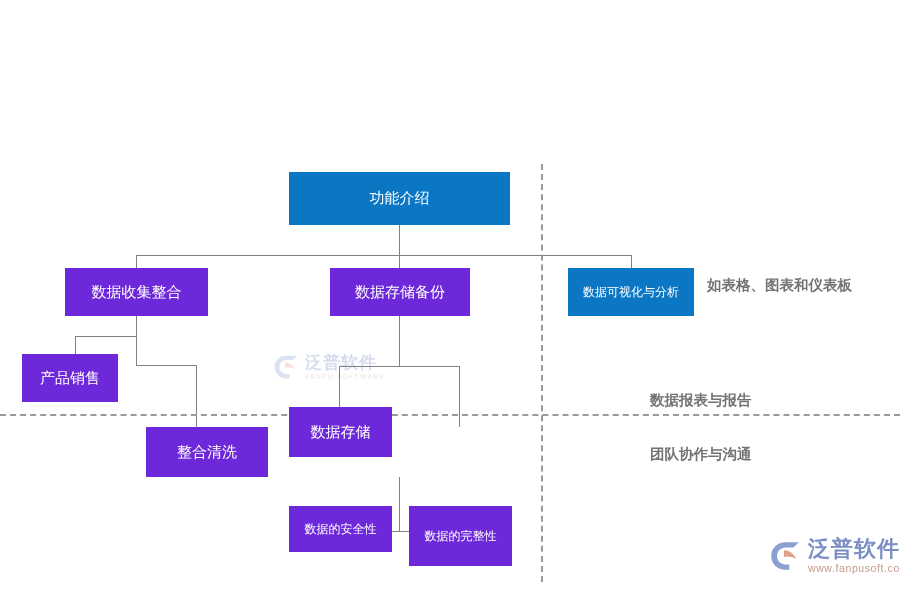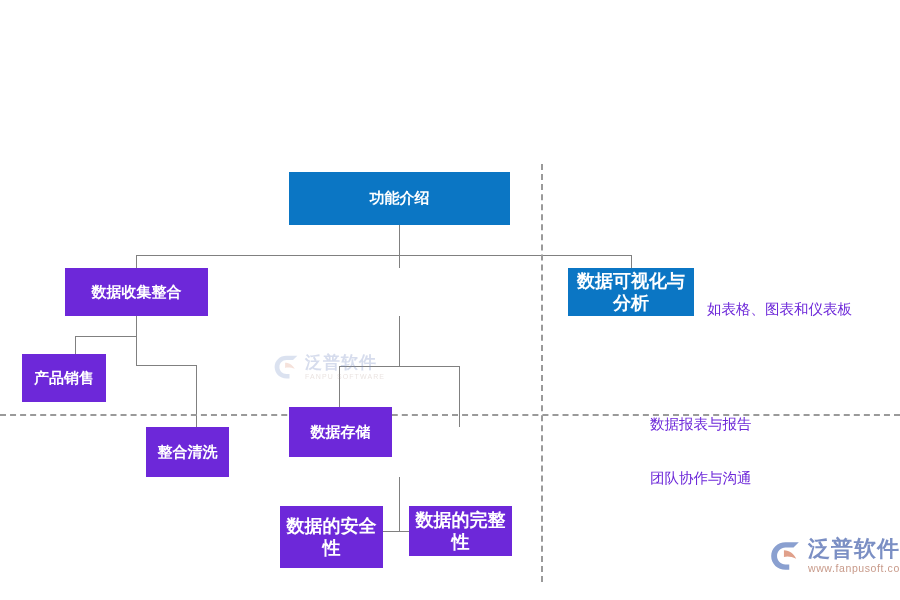--- a/index.html
+++ b/index.html
@@ -39,39 +39,37 @@
     border-top: 2px dashed #9a9a9a;
     height: 0;
   }
 
   
   .node {
     position: absolute;
     display: flex;
     align-items: center;
     justify-content: center;
-    text-align: center;
     color: #ffffff;
-    font-weight: bold;
+    font-weight: normal;
     font-size: 15px;
     line-height: 1.25;
     padding: 2px 4px;
   }
   .node.gray { background: #6d28d9; }
   .node.blue { background: #0b76c4; }
-  .node.small { font-size: 18px; }
+  .node.small { font-size: 12px; }
 
   
   .side-note {
     position: absolute;
-    color: #6d28d9;
-    font-weight: normal;
+    color: #737373;
+    font-weight: bold;
     font-size: 14.5px;
     white-space: nowrap;
-    margin-top: 24px;
   }
 
   
   .watermark {
     position: absolute;
     left: 272px; top: 347px;
     width: 150px; height: 40px;
     opacity: 0.30;
     display: flex;
     align-items: center;
@@ -139,43 +137,46 @@
   </div>
 
   <div class="node blue" style="left:289px; top:172px; width:221px; height:53px;">
     <span>功能介绍</span>
   </div>
 
   <div class="node gray" style="left:65px; top:268px; width:143px; height:48px;">
     <span>数据收集整合</span>
   </div>
 
+  <div class="node gray" style="left:330px; top:268px; width:140px; height:48px;">
+    <span>数据存储备份</span>
+  </div>
 
   <div class="node blue small" style="left:568px; top:268px; width:126px; height:48px;">
     <span>数据可视化与分析</span>
   </div>
 
-  <div class="node gray" style="left:22px; top:354px; width:84px; height:48px;">
+  <div class="node gray" style="left:22px; top:354px; width:96px; height:48px;">
     <span>产品销售</span>
   </div>
 
-  <div class="node gray" style="left:146px; top:427px; width:83px; height:50px;">
+  <div class="node gray" style="left:146px; top:427px; width:122px; height:50px;">
     <span>整合清洗</span>
   </div>
 
   <div class="node gray" style="left:289px; top:407px; width:103px; height:50px;">
     <span>数据存储</span>
   </div>
 
 
-  <div class="node gray small" style="left:280px; top:506px; width:103px; height:62px;">
+  <div class="node gray small" style="left:289px; top:506px; width:103px; height:46px;">
     <span>数据的安全性</span>
   </div>
 
-  <div class="node gray small" style="left:409px; top:506px; width:103px; height:50px;">
+  <div class="node gray small" style="left:409px; top:506px; width:103px; height:60px;">
     <span>数据的完整性</span>
   </div>
 
   <div class="side-note" style="left:707px; top:276px;">如表格、图表和仪表板</div>
   <div class="side-note" style="left:650px; top:391px;">数据报表与报告</div>
   <div class="side-note" style="left:650px; top:445px;">团队协作与沟通</div>
 
   <div class="logo">
     <svg class="logo-mark" viewBox="0 0 64 64">
       <path d="M6 32 C6 17 18 6 33 6 L58 6 L48 16 L33 16 C24 16 17 23 17 32 C17 41 24 48 33 48 L40 48 L40 58 L33 58 C18 58 6 47 6 32 Z" fill="#8aa0d0"></path>

